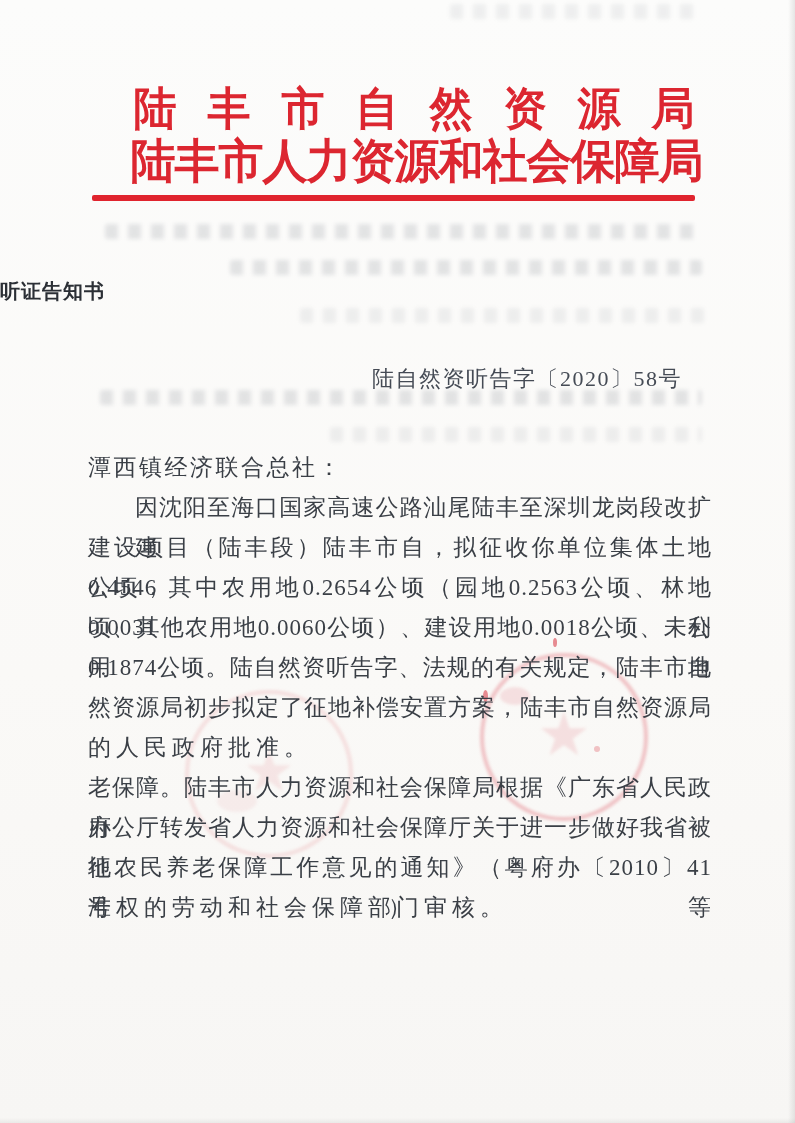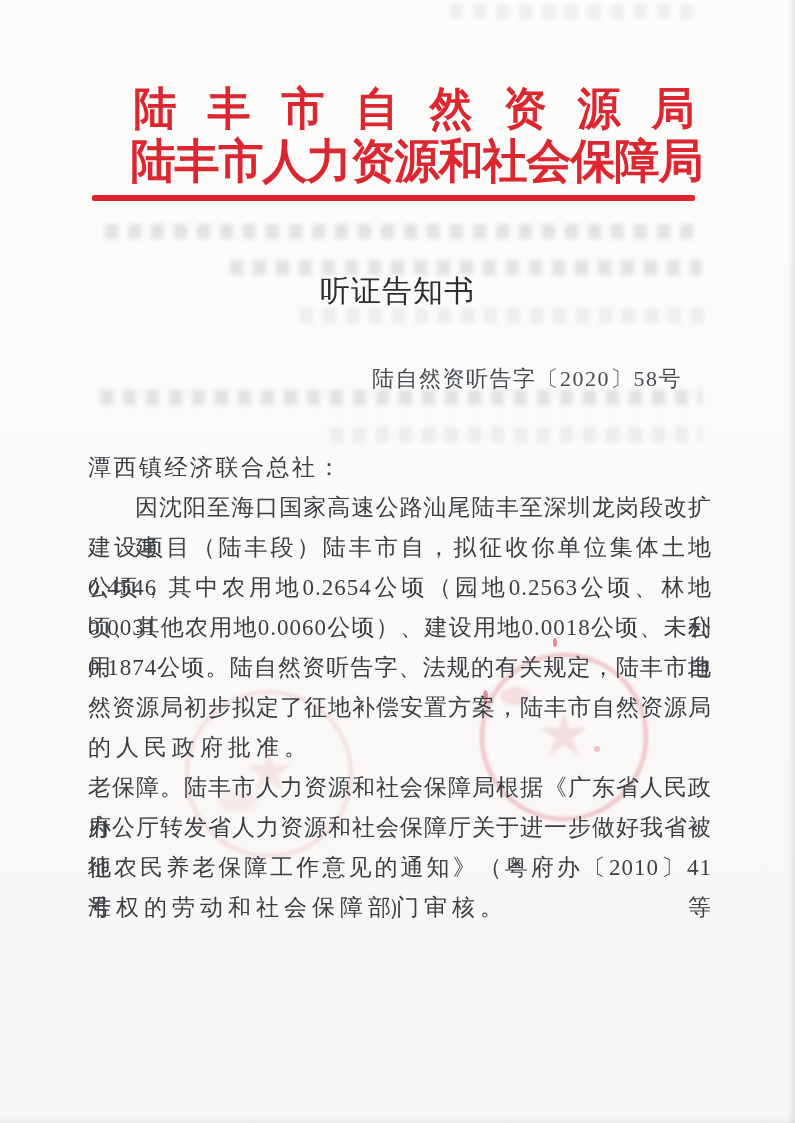--- a/index.html
+++ b/index.html
@@ -21,23 +21,23 @@
     transform:scaleY(1.05);
   }
   .header .l2{
     font-size:45px;line-height:52px;letter-spacing:-1px;margin-top:1px;
     transform:scaleY(1.04);
   }
   .red-rule{position:absolute;top:195px;left:92px;width:603px;height:6px;border-radius:2px;}
 
   
   .doc-title{
-    position:absolute;top:272px;left:0;width:100%;text-align:center;
+    position:absolute;top:272px;left:0;width:100%;text-align:left;
     font-family:"Liberation Sans","DejaVu Sans",sans-serif;
-    font-weight:normal;font-size:30px;line-height:38px;letter-spacing:1px;color:#2b2f35;
+    font-weight:bold;font-size:20px;line-height:38px;letter-spacing:1px;color:#2b2f35;
   }
   .doc-number{
     position:absolute;top:365px;right:113px;
     font-size:22px;line-height:28px;letter-spacing:1.5px;color:#454b55;
   }
 
   
   .body-col{position:absolute;left:88px;top:412px;width:624px;color:#3a3f46;margin-top:36px;}
   .bline{
     font-size:23px;line-height:40px;height:40px;letter-spacing:1px;

